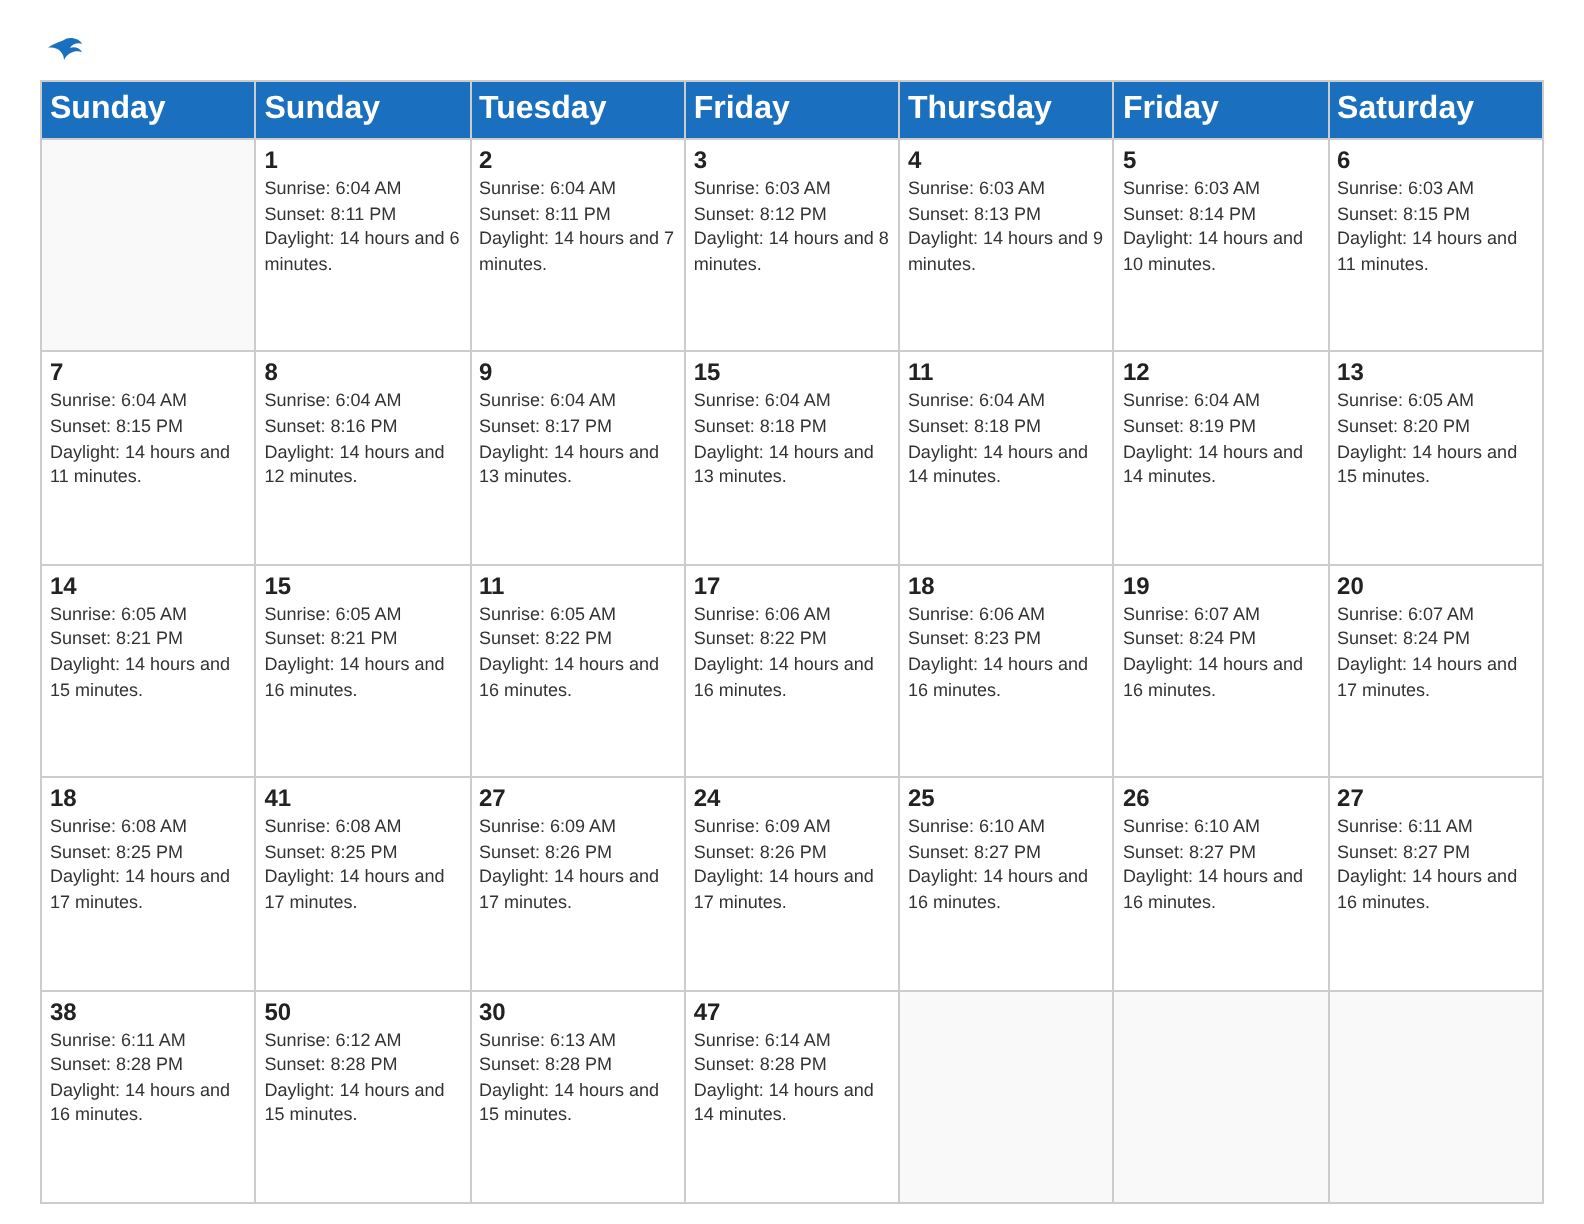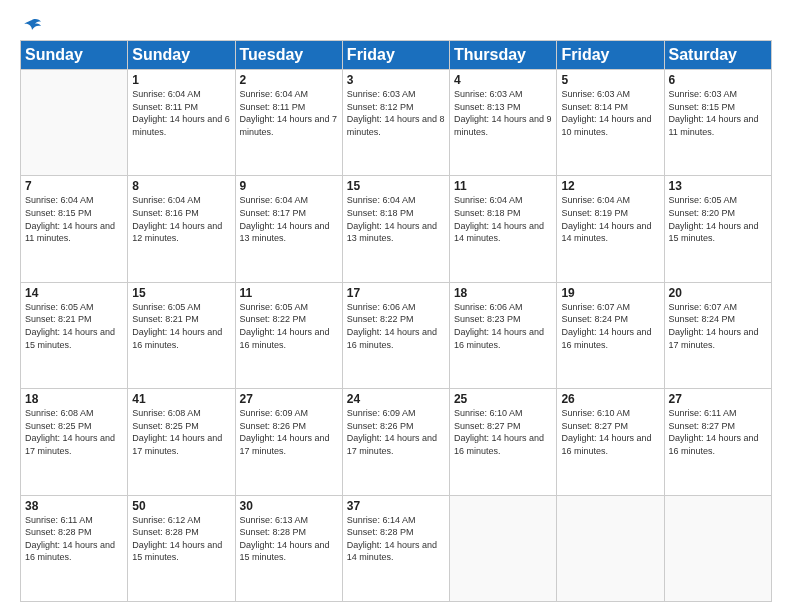--- a/index.html
+++ b/index.html
@@ -245,21 +245,21 @@
           </td>
           <td>
             <span class="day-number">50</span>
             <div class="day-info">Sunrise: 6:12 AM<br>Sunset: 8:28 PM<br>Daylight: 14 hours and 15 minutes.</div>
           </td>
           <td>
             <span class="day-number">30</span>
             <div class="day-info">Sunrise: 6:13 AM<br>Sunset: 8:28 PM<br>Daylight: 14 hours and 15 minutes.</div>
           </td>
           <td>
-            <span class="day-number">37</span>
+            <span class="day-number">47</span>
             <div class="day-info">Sunrise: 6:14 AM<br>Sunset: 8:28 PM<br>Daylight: 14 hours and 14 minutes.</div>
           </td>
           <td class="empty-cell"></td>
           <td class="empty-cell"></td>
           <td class="empty-cell"></td>
         </tr>
       </tbody>
   </table>
 </div>
 

